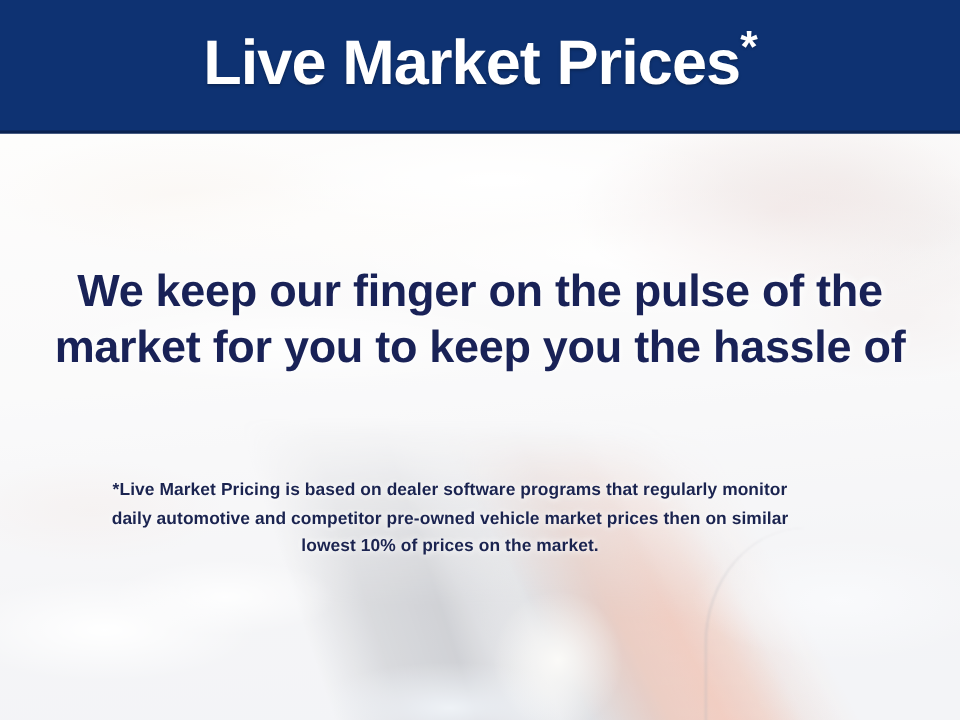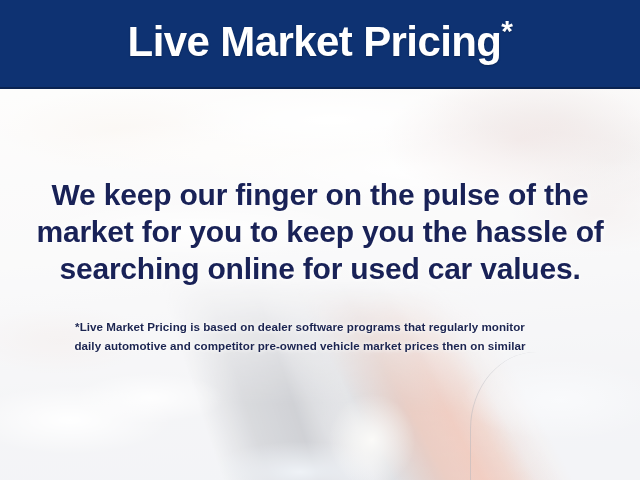--- a/index.html
+++ b/index.html
@@ -179,27 +179,27 @@
   <div class="bg-layer bg-base"></div>
   <div class="bg-layer bg-curves"></div>
   <div class="bg-layer bg-warm-right"></div>
   <div class="bg-layer bg-dark-bands"></div>
   <div class="bg-layer bg-orange-streak"></div>
   <div class="bg-layer bg-highlights"></div>
   <div class="bg-arc"></div>
   <div class="bg-layer bg-haze"></div>
 
   <div class="banner">
-    <h1 class="banner-title"><span>Live Market Pricing</span><span class="asterisk">*</span></h1>
+    <h1 class="banner-title"><span>Live Market Prices</span><span class="asterisk">*</span></h1>
   </div>
 
   <div class="headline">
     <span class="hl-line">We keep our finger on the pulse of the</span>
     <span class="hl-line">market for you to keep you the hassle of</span>
-    <span class="hl-line">searching online for used car values.</span>
   </div>
 
   <div class="disclaimer">
     <span class="dc-line">*Live Market Pricing is based on dealer software programs that regularly monitor</span>
     <span class="dc-line">daily automotive and competitor pre-owned vehicle market prices then on similar</span>
+    <span class="dc-line">lowest 10% of prices on the market.</span>
   </div>
 
 </div>
 
 </body></html>

